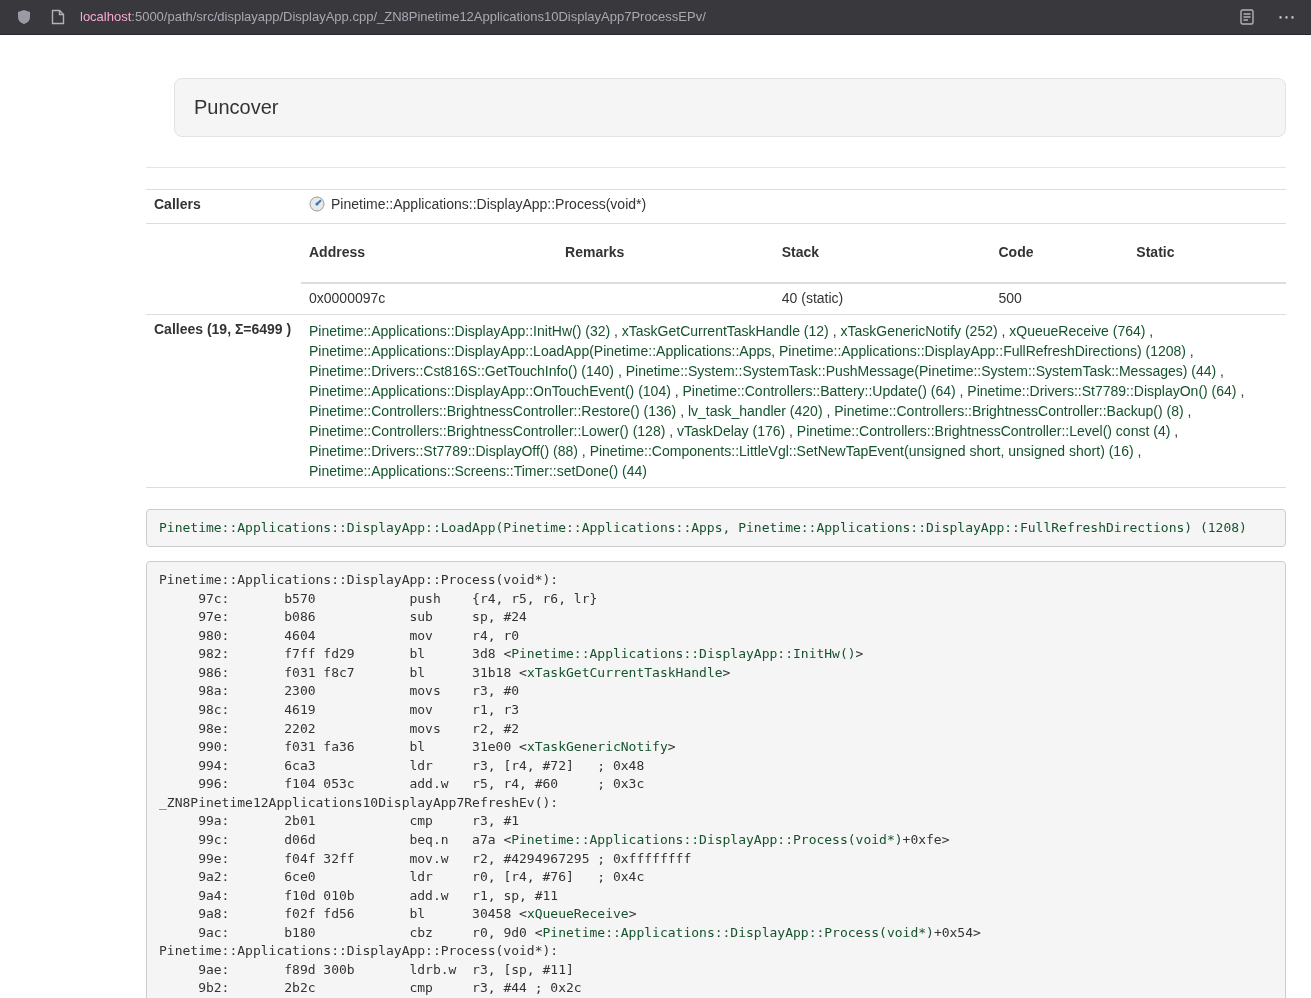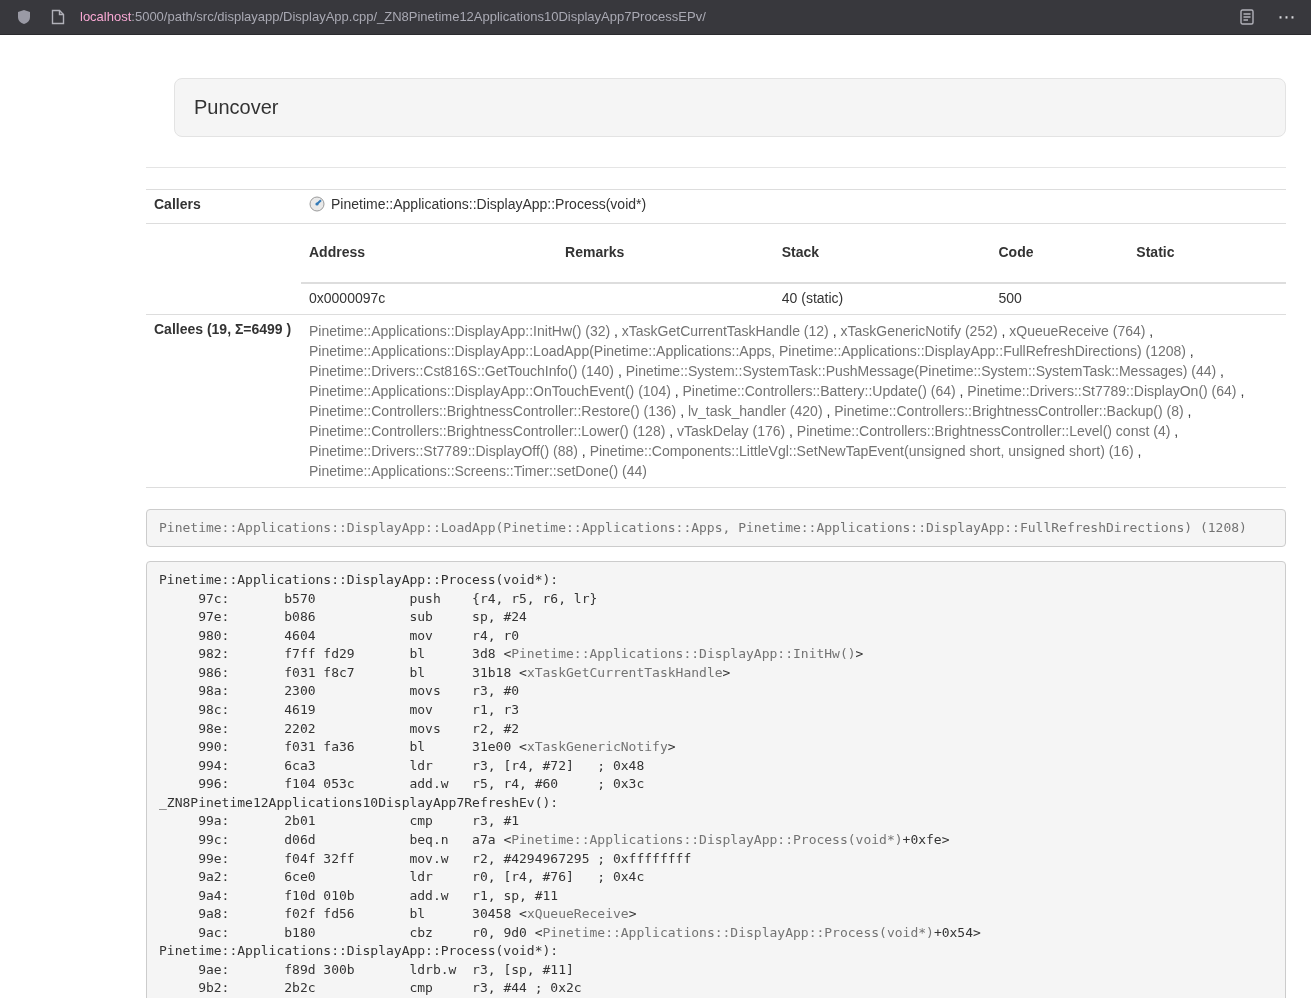--- a/index.html
+++ b/index.html
@@ -42,21 +42,21 @@
   }
   .app-title { font-size: 20px; color: #333; }
 
   hr.divider { border: none; border-top: 1px solid #e5e5e5; margin: 0 0 21px 0; }
 
   .breadcrumb { font-size: 14px; font-weight: bold; margin-bottom: 9px; }
   .breadcrumb a { color: #337ab7; text-decoration: none; }
   .breadcrumb .sep { color: #333; }
   .breadcrumb .crumb-suffix { color: #333; }
 
-  a { color: #737373; text-decoration: none; cursor: pointer; }
+  a { color: #14532d; text-decoration: none; cursor: pointer; }
 
   
   table { border-collapse: collapse; width: 100%; font-size: 14px; }
   .main-table { border-bottom: 1px solid #ddd; }
   .main-table > tbody > tr > td {
     border-top: 1px solid #ddd; padding: 5px 8px; vertical-align: top;
   }
   .main-table > tbody > tr > td.label-cell { width: 155px; font-weight: bold; }
   .main-table > tbody > tr > td.inner-cell { padding: 0; }
   .main-table > tbody > tr > td.callees-cell { padding: 6px 8px; line-height: 20px; }

